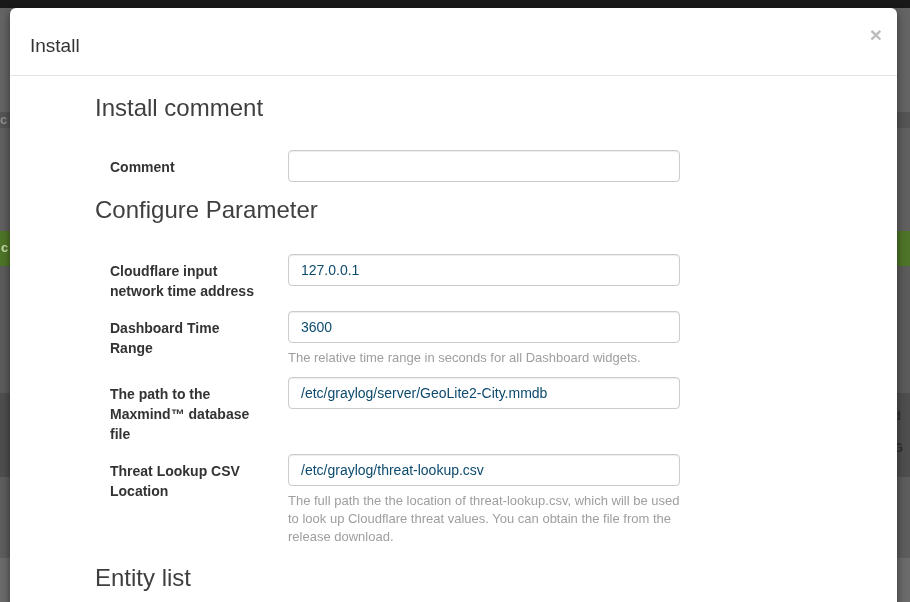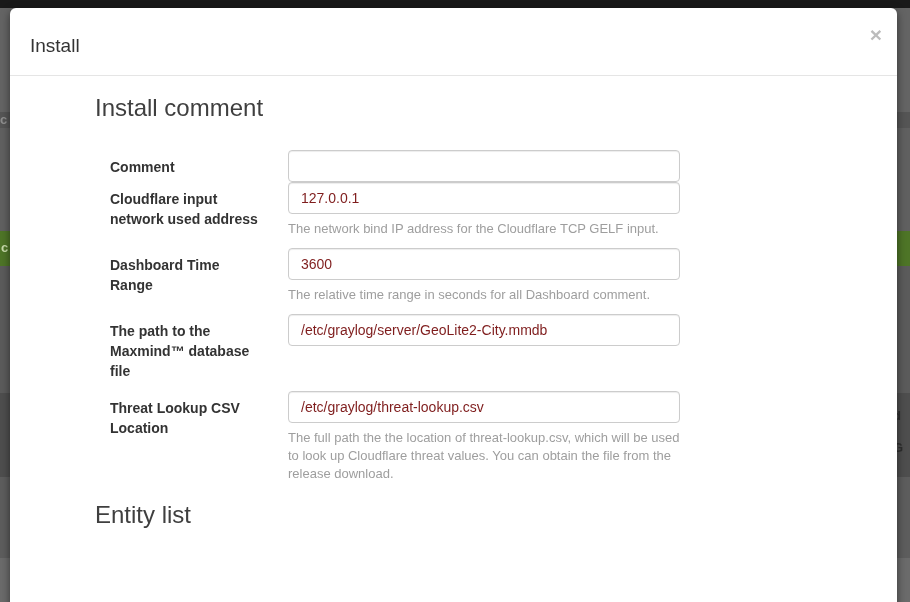--- a/index.html
+++ b/index.html
@@ -85,21 +85,21 @@
     line-height: 20px;
     font-weight: bold;
     color: #333333;
   }
   .field-col { width: 392px; }
   .text-input {
     display: block;
     width: 392px; height: 32px;
     padding: 12px 12px;
     font-size: 14px;
-    color: #7f1d1d;
+    color: #0c4a6e;
     font-family: "Liberation Sans", "DejaVu Sans", sans-serif;
     background: #ffffff;
     border: 1px solid #cccccc;
     border-radius: 4px;
     box-shadow: inset 0 1px 1px rgba(0,0,0,0.075);
     outline: none;
   }
   .help-text {
     margin-top: 6px;
     font-size: 13px;
@@ -138,34 +138,34 @@
 
     <h3 class="section-heading" id="heading-install-comment">Install comment</h3>
 
     <div class="form-row no-gap">
       <label class="field-label">Comment</label>
       <div class="field-col">
         <input class="text-input" type="text" value="" style="">
       </div>
     </div>
 
+    <h3 class="section-heading" id="heading-configure-parameter">Configure Parameter</h3>
 
     <div class="form-row">
-      <label class="field-label">Cloudflare input network used address</label>
+      <label class="field-label">Cloudflare input network time address</label>
       <div class="field-col">
         <input class="text-input" type="text" value="127.0.0.1" style="">
-        <div class="help-text">The network bind IP address for the Cloudflare TCP GELF input.</div>
       </div>
     </div>
 
     <div class="form-row">
       <label class="field-label">Dashboard Time Range</label>
       <div class="field-col">
         <input class="text-input" type="text" value="3600" style="">
-        <div class="help-text">The relative time range in seconds for all Dashboard comment.</div>
+        <div class="help-text">The relative time range in seconds for all Dashboard widgets.</div>
       </div>
     </div>
 
     <div class="form-row">
       <label class="field-label">The path to the Maxmind™ database file</label>
       <div class="field-col">
         <input class="text-input" type="text" value="/etc/graylog/server/GeoLite2-City.mmdb" style="">
       </div>
     </div>
 

